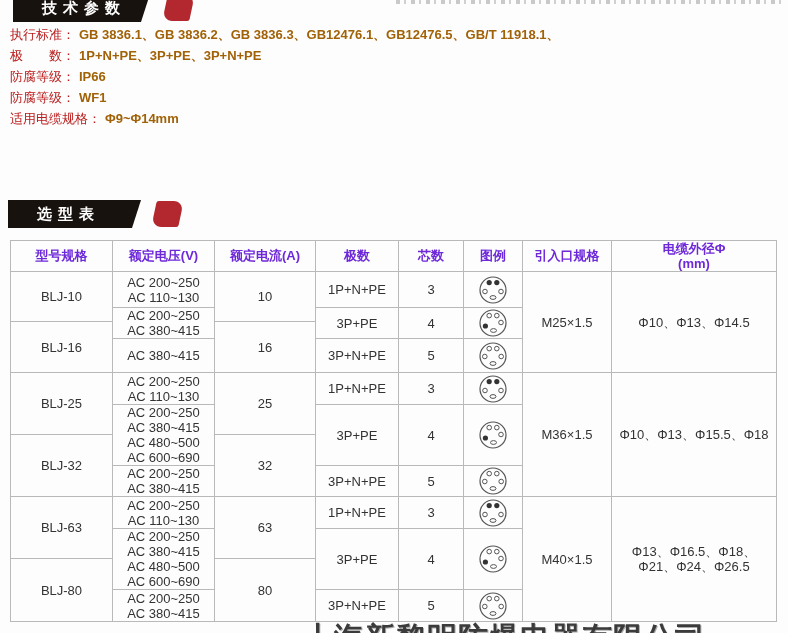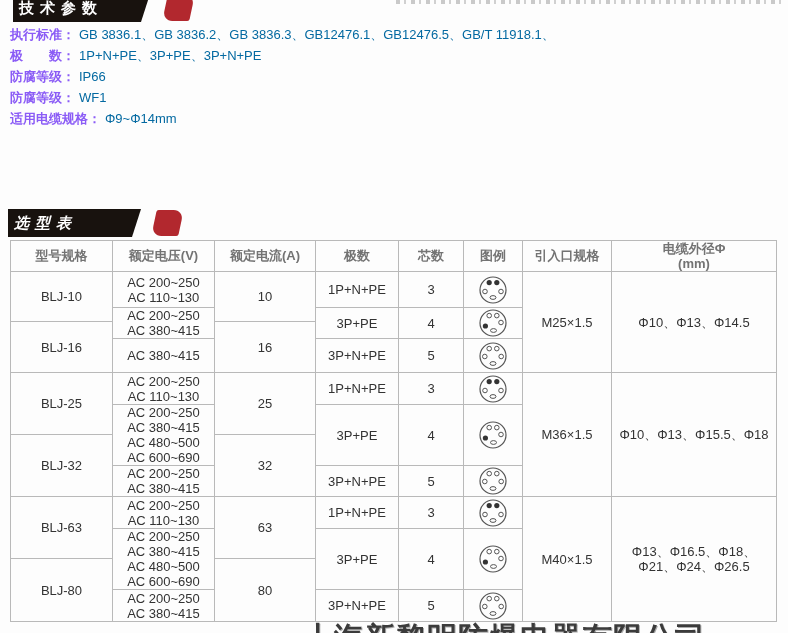--- a/index.html
+++ b/index.html
@@ -12,47 +12,47 @@
     position:absolute;left:396px;top:0;width:386px;height:4px;opacity:.45;
     background:repeating-linear-gradient(90deg,#8a8a8a 0 4px,transparent 4px 8px,#9a9a9a 8px 10px,transparent 10px 15px);
   }
   
   .section-bar{position:absolute;height:28px;}
   .bar-black{
     position:absolute;left:0;top:0;height:100%;background:#18120e;
     display:flex;align-items:center;
     clip-path:polygon(0 0,100% 0,calc(100% - 9px) 100%,0 100%);
   }
-  .bar-title{color:#fff;font-weight:bold;font-size:15px;letter-spacing:6px;padding-left:6px;white-space:nowrap;}
+  .bar-title{color:#fff;font-weight:bold;font-size:15px;letter-spacing:6px;padding-left:29px;white-space:nowrap;}
   .bar-red{
     position:absolute;top:1px;bottom:1px;width:27px;background:#b2282e;
     transform:skewX(-12deg);border-radius:2px 10px 2px 10px;
   }
   .bar-tech{left:13px;top:-6px;width:190px;}
   .bar-tech .bar-black{width:137px;}
   .bar-tech .bar-red{left:152px;}
-  .bar-select{left:8px;top:209px;width:190px;font-style:italic;}
+  .bar-select{left:8px;top:200px;width:190px;}
   .bar-select .bar-black{width:133px;}
   .bar-select .bar-red{left:146px;}
   
   .params{position:absolute;left:10px;top:24px;width:770px;font-size:13px;}
   .param-line{height:21px;line-height:21px;white-space:nowrap;}
   .param-line.cont{padding-left:62px;}
-  .plabel{font-weight:bold;color:#8b5cf6;margin-right:4px;}
-  .pvalue{color:#0369a1;font-weight:400;}
+  .plabel{font-weight:normal;color:#b91c1c;margin-right:4px;}
+  .pvalue{color:#a16207;font-weight:700;}
   
   .sel-table{
     position:absolute;left:10px;top:240px;border-collapse:collapse;table-layout:fixed;
     font-size:13px;color:#333;
   }
   .sel-table td,.sel-table th{
     border:1px solid #b9b9b9;text-align:center;vertical-align:middle;
     padding:0 2px;overflow:hidden;
   }
-  .sel-table th{font-weight:bold;color:#737373;}
+  .sel-table th{font-weight:bold;color:#6d28d9;}
   .pre{white-space:pre-line;line-height:15px;}
   .hH{height:30px;}
   .hA1{height:36px;}.hA2{height:14px;}.hA3{height:16px;}.hA4{height:34px;}
   .hB1{height:32px;}.hB2{height:30px;}.hB3{height:30px;}.hB4{height:30px;}
   .hC1{height:32px;}.hC2{height:30px;}.hC3{height:30px;}.hC4{height:32px;}
   .icon-cell svg{display:block;margin:0 auto;}
   
   .watermark{
     position:absolute;left:303px;top:618px;z-index:5;
     font-size:30px;font-weight:bold;color:#3b3b3b;letter-spacing:1px;white-space:nowrap;

